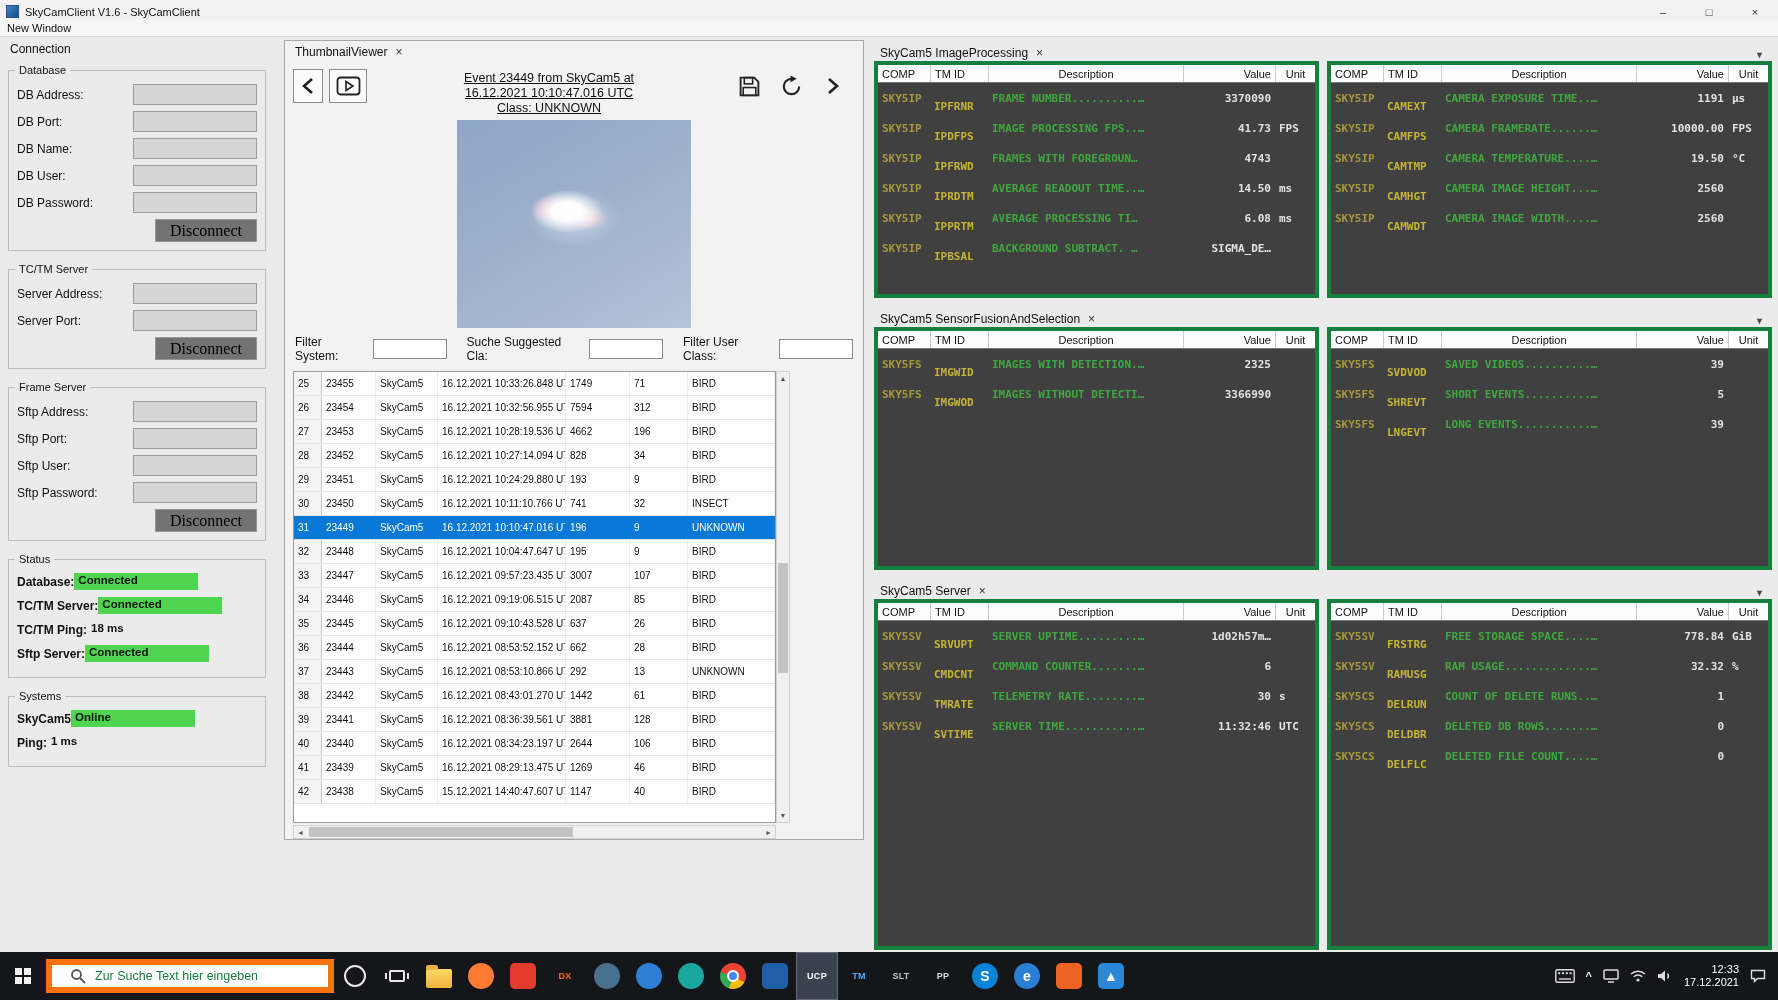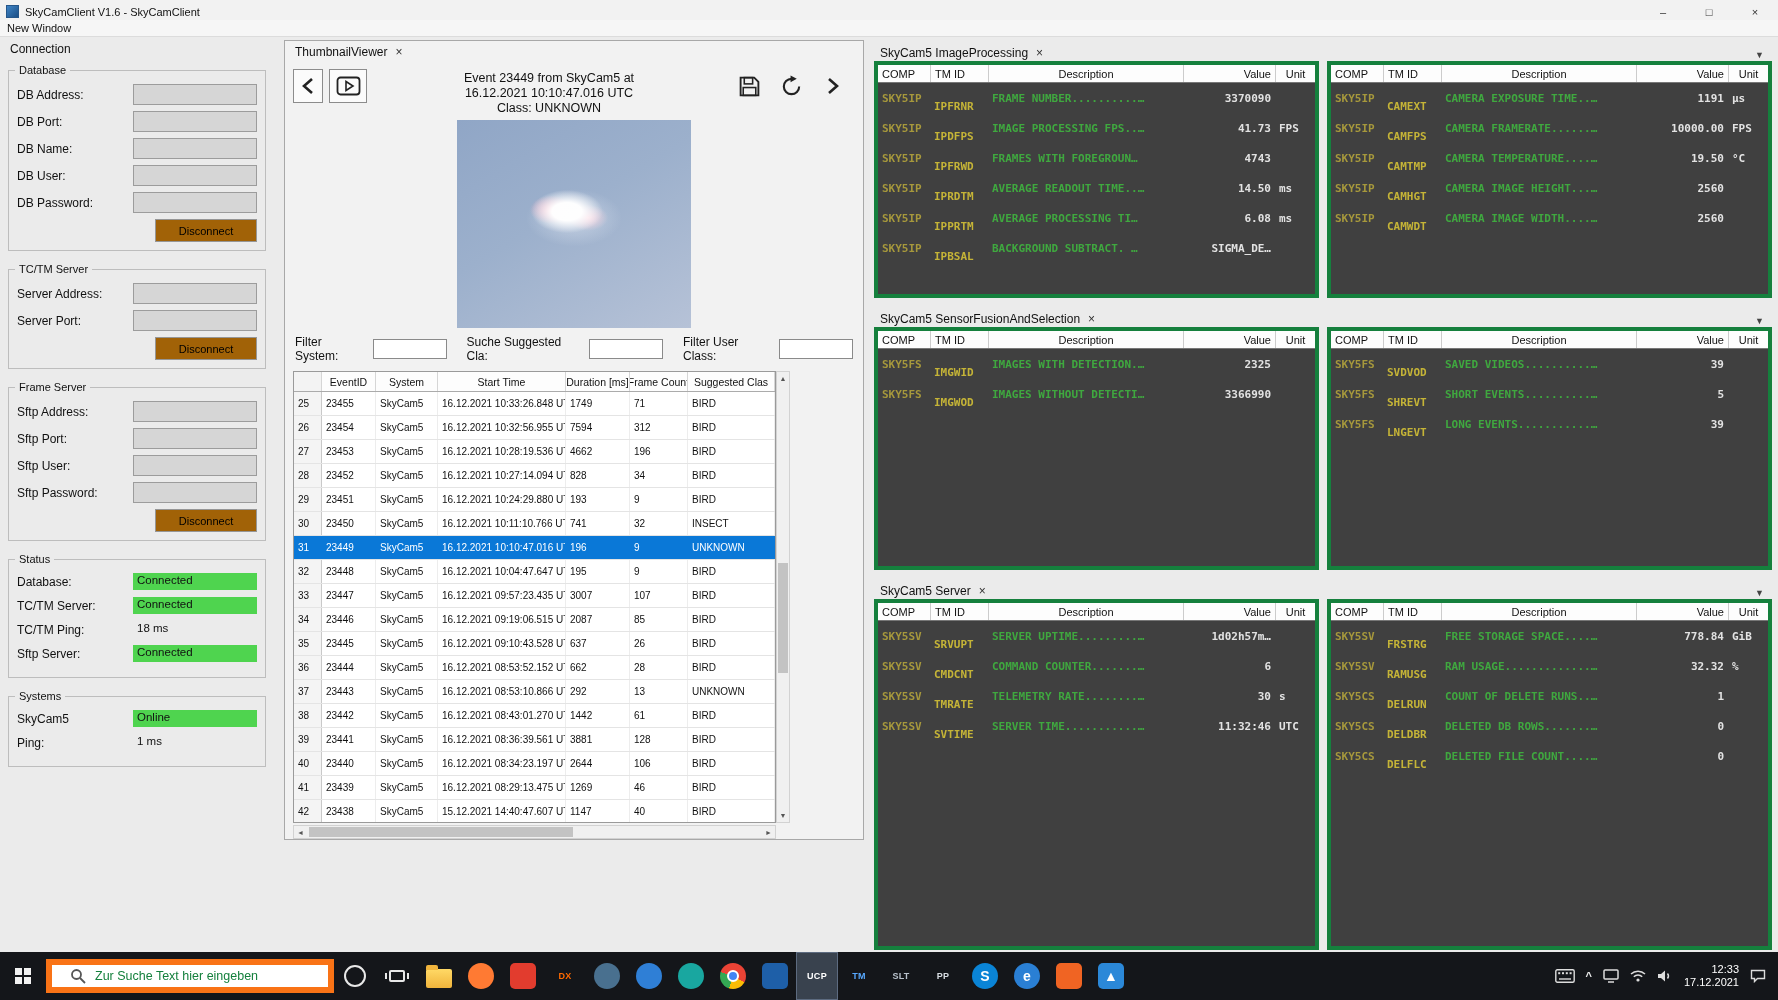--- a/index.html
+++ b/index.html
@@ -15,35 +15,35 @@
 
   
   .connection { position:absolute; left:8px; top:40px; width:258px; }
   .conn-title { font-size:12px; margin:2px 0 14px 2px; }
   .groupbox { position:relative; border:1px solid #bdbdbd; margin-bottom:18px; padding:13px 8px 8px 8px; }
   .gb-title { position:absolute; top:-7px; left:6px; background:#ebebeb; padding:0 4px; font-size:11px; }
   .field-row { display:flex; align-items:center; justify-content:space-between; margin-bottom:6px; }
   .f-label { font-size:12px; }
   .tb-disabled { width:124px; height:21px; background:#d6d6d6; border:1px solid #9c9c9c; }
   .btn-row { display:flex; justify-content:flex-end; margin-top:3px; }
-  .btn { width:102px; height:23px; background:#a16207; border:1px solid #969696; font-size:11px; font-family:Liberation Sans, sans-serif; }
-  .status-row { display:flex; align-items:center; justify-content:space-between; margin-bottom:7px; }
+  .btn { width:102px; height:23px; background:#737373; border:1px solid #969696; font-size:16px; font-family:Liberation Serif, serif; }
+  .status-row { display:flex; align-items:center; margin-bottom:7px;font-weight:bold; }
   .s-label { font-size:12px; }
   .s-val { width:124px; height:17px; font-size:11.5px; padding:1px 4px; }
   .s-val.green { background:#4fd44f; }
 
   
   .thumb { position:absolute; left:284px; top:40px; width:580px; height:800px; background:#f2f2f2; border:1px solid #a8a8a8; display:flex; flex-direction:column; }
   .thumb-head { height:22px; display:flex; align-items:center; gap:8px; padding:0 10px; font-size:12px; }
   .tab-close { color:#333; }
   .toolbar { display:flex; align-items:flex-start; gap:6px; padding:6px 12px 0 8px; }
   .nav-btn { width:30px; height:34px; background:#fbfbfb; border:1px solid #8c8c8c; display:flex; align-items:center; justify-content:center; }
   .nav-btn.wide { width:38px; }
   .flat-btn { width:36px; height:34px; background:transparent; border:none; display:flex; align-items:center; justify-content:center; }
-  .evt-text { flex:1; text-align:center; font-size:12.5px; line-height:15px; padding-top:2px; }
+  .evt-text { flex:1; text-align:center; font-size:12.5px; line-height:15px; padding-top:2px;text-decoration:underline; }
   .sky { width:234px; height:208px; margin:4px auto 2px auto;
     background:
       radial-gradient(50px 30px at 47% 44%, rgba(255,255,255,0.98) 0 30%, rgba(255,255,255,0) 72%),
       radial-gradient(30px 20px at 40% 43%, rgba(255,170,190,0.85), rgba(255,170,190,0) 70%),
       radial-gradient(28px 18px at 56% 47%, rgba(255,215,225,0.9), rgba(255,215,225,0) 72%),
       radial-gradient(60px 36px at 50% 47%, rgba(235,240,248,0.55), rgba(235,240,248,0) 80%),
       linear-gradient(150deg,#90a6c6 0%, #9cb0cc 45%, #b6c2d7 100%);
   }
   .filters { display:flex; align-items:center; gap:6px; padding:5px 10px 6px 10px; font-size:12px; }
   .f-input { width:76px; height:20px; background:#fff; border:1px solid #8a8a8a; }
@@ -291,29 +291,20 @@
     <div class="f-input"></div>
     <span class="gap"></span>
     <span class="f-label">Suche Suggested Cla:</span>
     <div class="f-input"></div>
     <span class="gap"></span>
     <span class="f-label">Filter User Class:</span>
     <div class="f-input"></div>
   </div>
   <div class="table-zone">
     <div class="events">
-      <div class="ev-head ev-grid" id="ev-head">
-          <div class="ev-h rn-h"></div>
-          <div class="ev-h">EventID</div>
-          <div class="ev-h">System</div>
-          <div class="ev-h">Start Time</div>
-          <div class="ev-h">Duration [ms]</div>
-          <div class="ev-h">Frame Count</div>
-          <div class="ev-h">Suggested Clas</div>
-        </div>
       <div class="ev-body" id="ev-body">
           <div class="ev-row ev-grid">
             <div class="ev-c rn">25</div>
             <div class="ev-c">23455</div>
             <div class="ev-c">SkyCam5</div>
             <div class="ev-c">16.12.2021 10:33:26.848 UTC</div>
             <div class="ev-c">1749</div>
             <div class="ev-c">71</div>
             <div class="ev-c">BIRD</div>
           </div>

